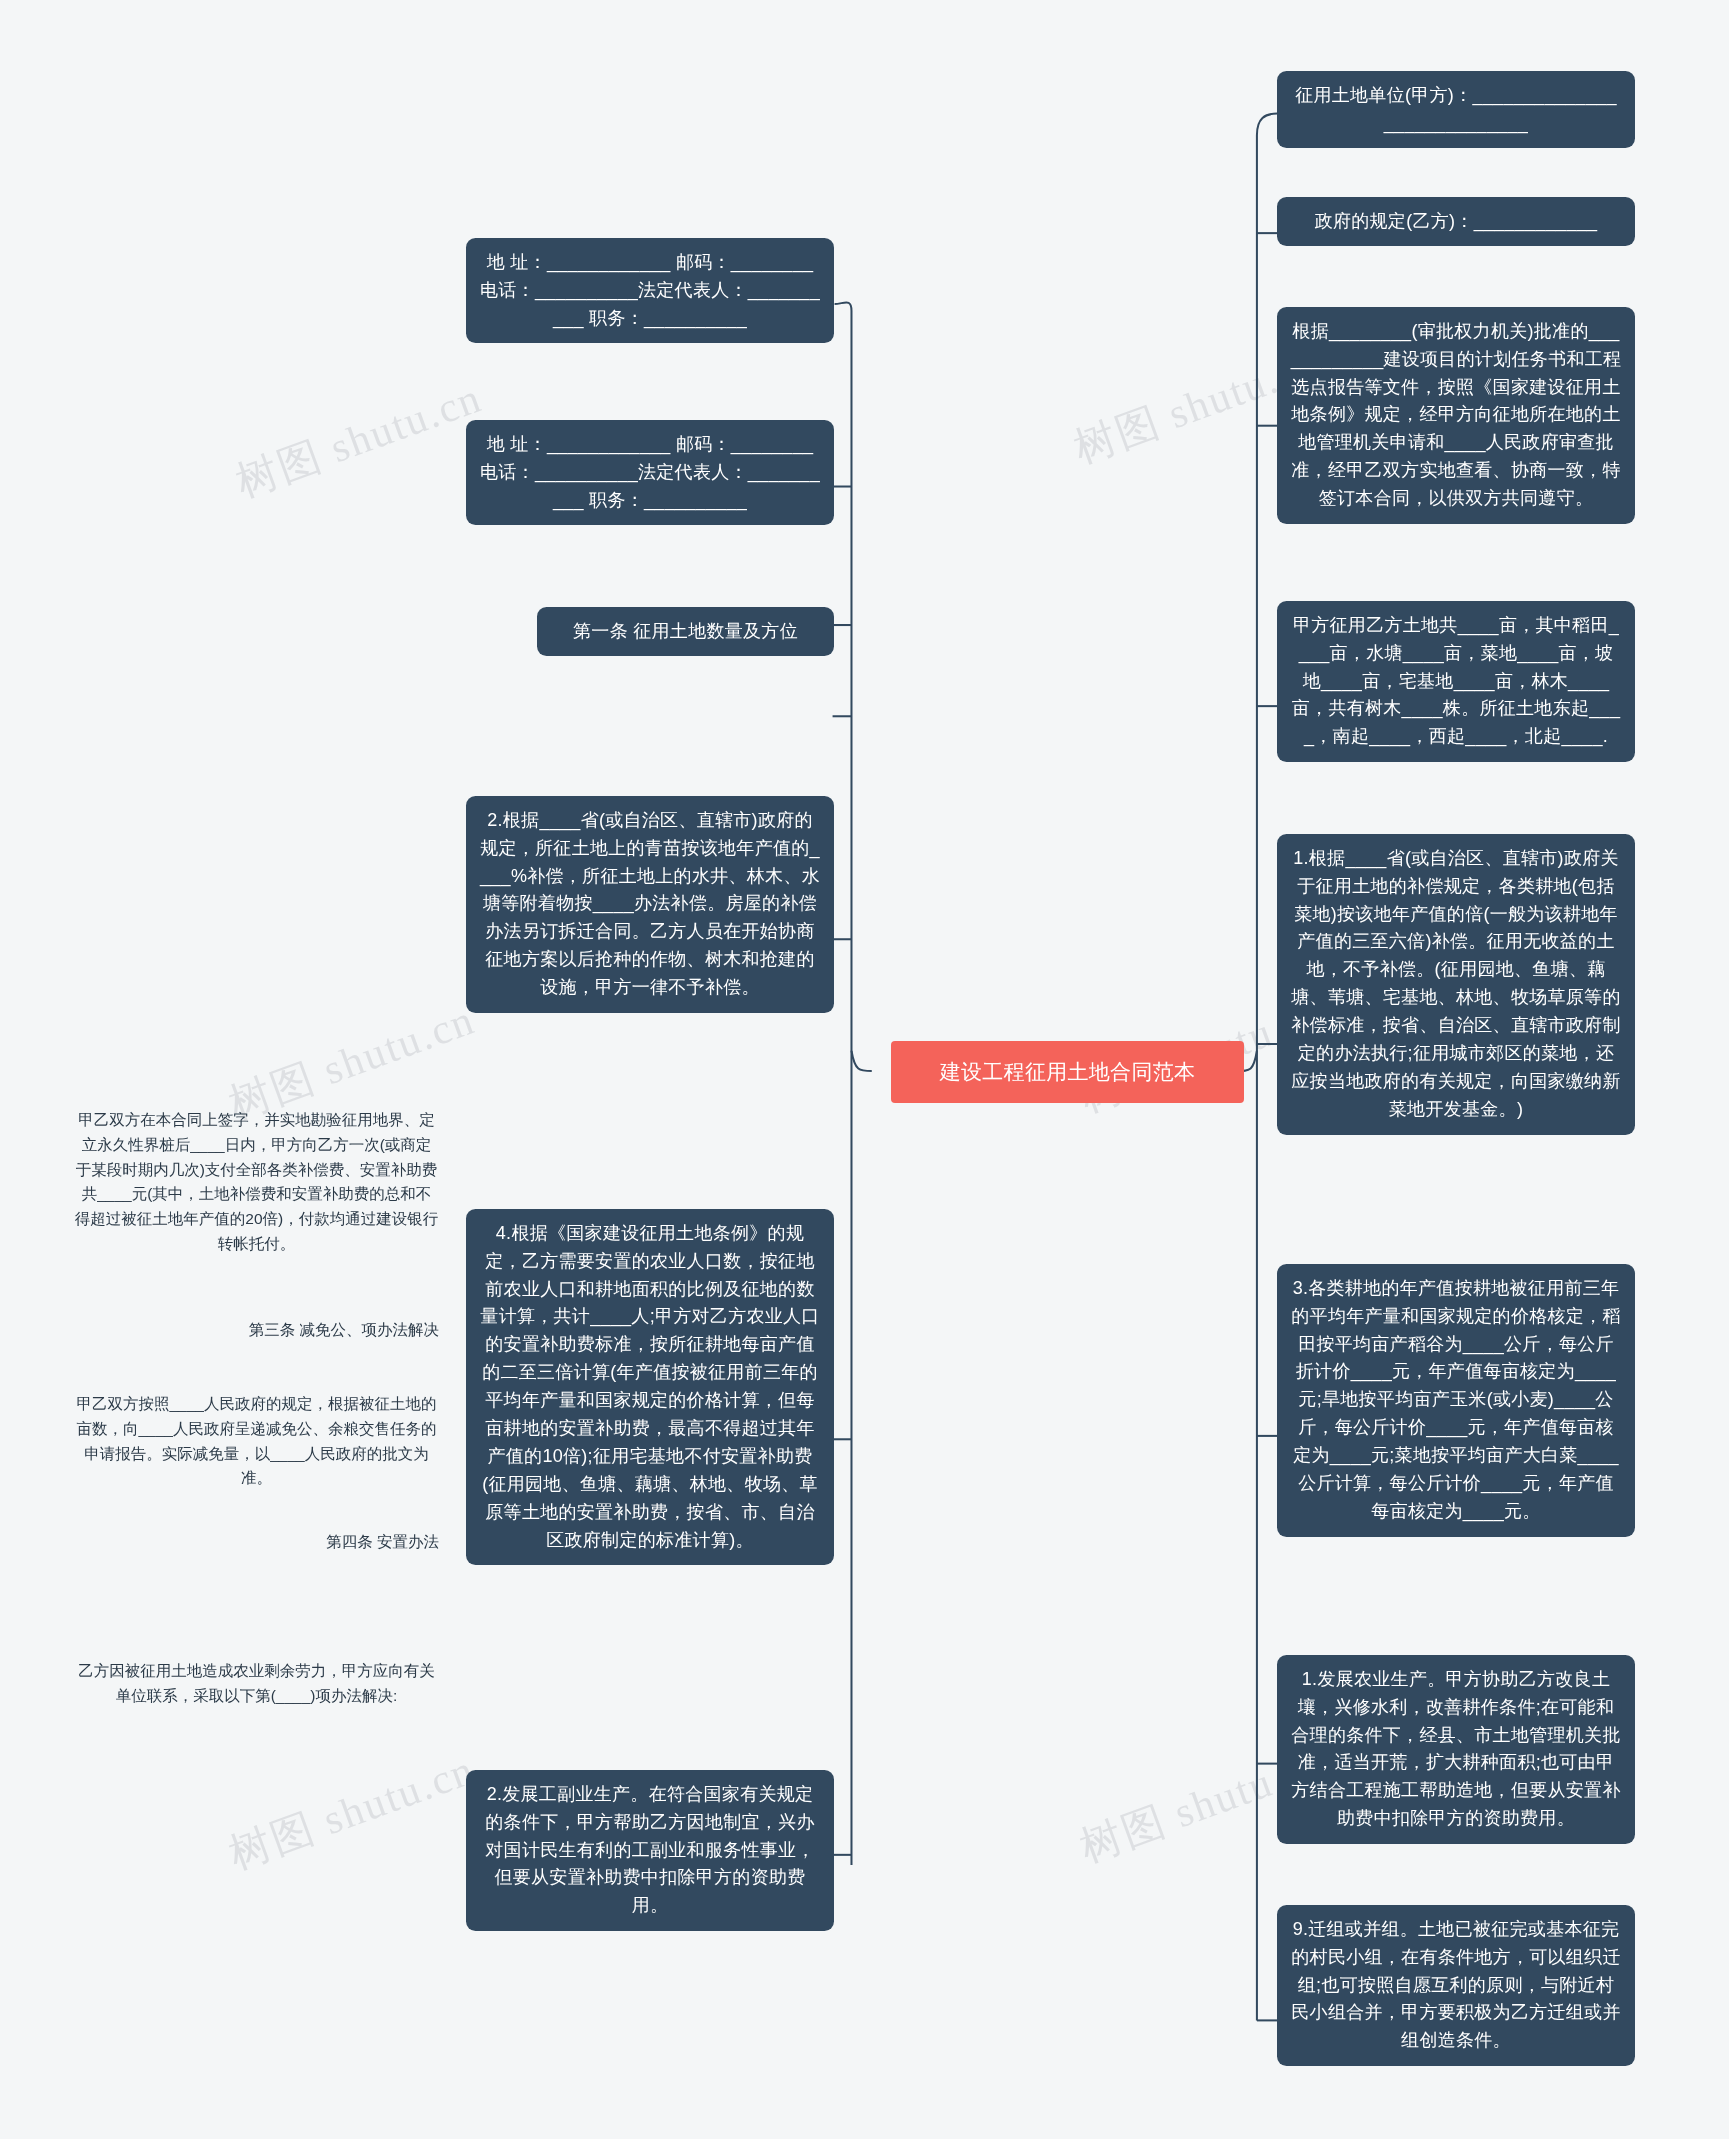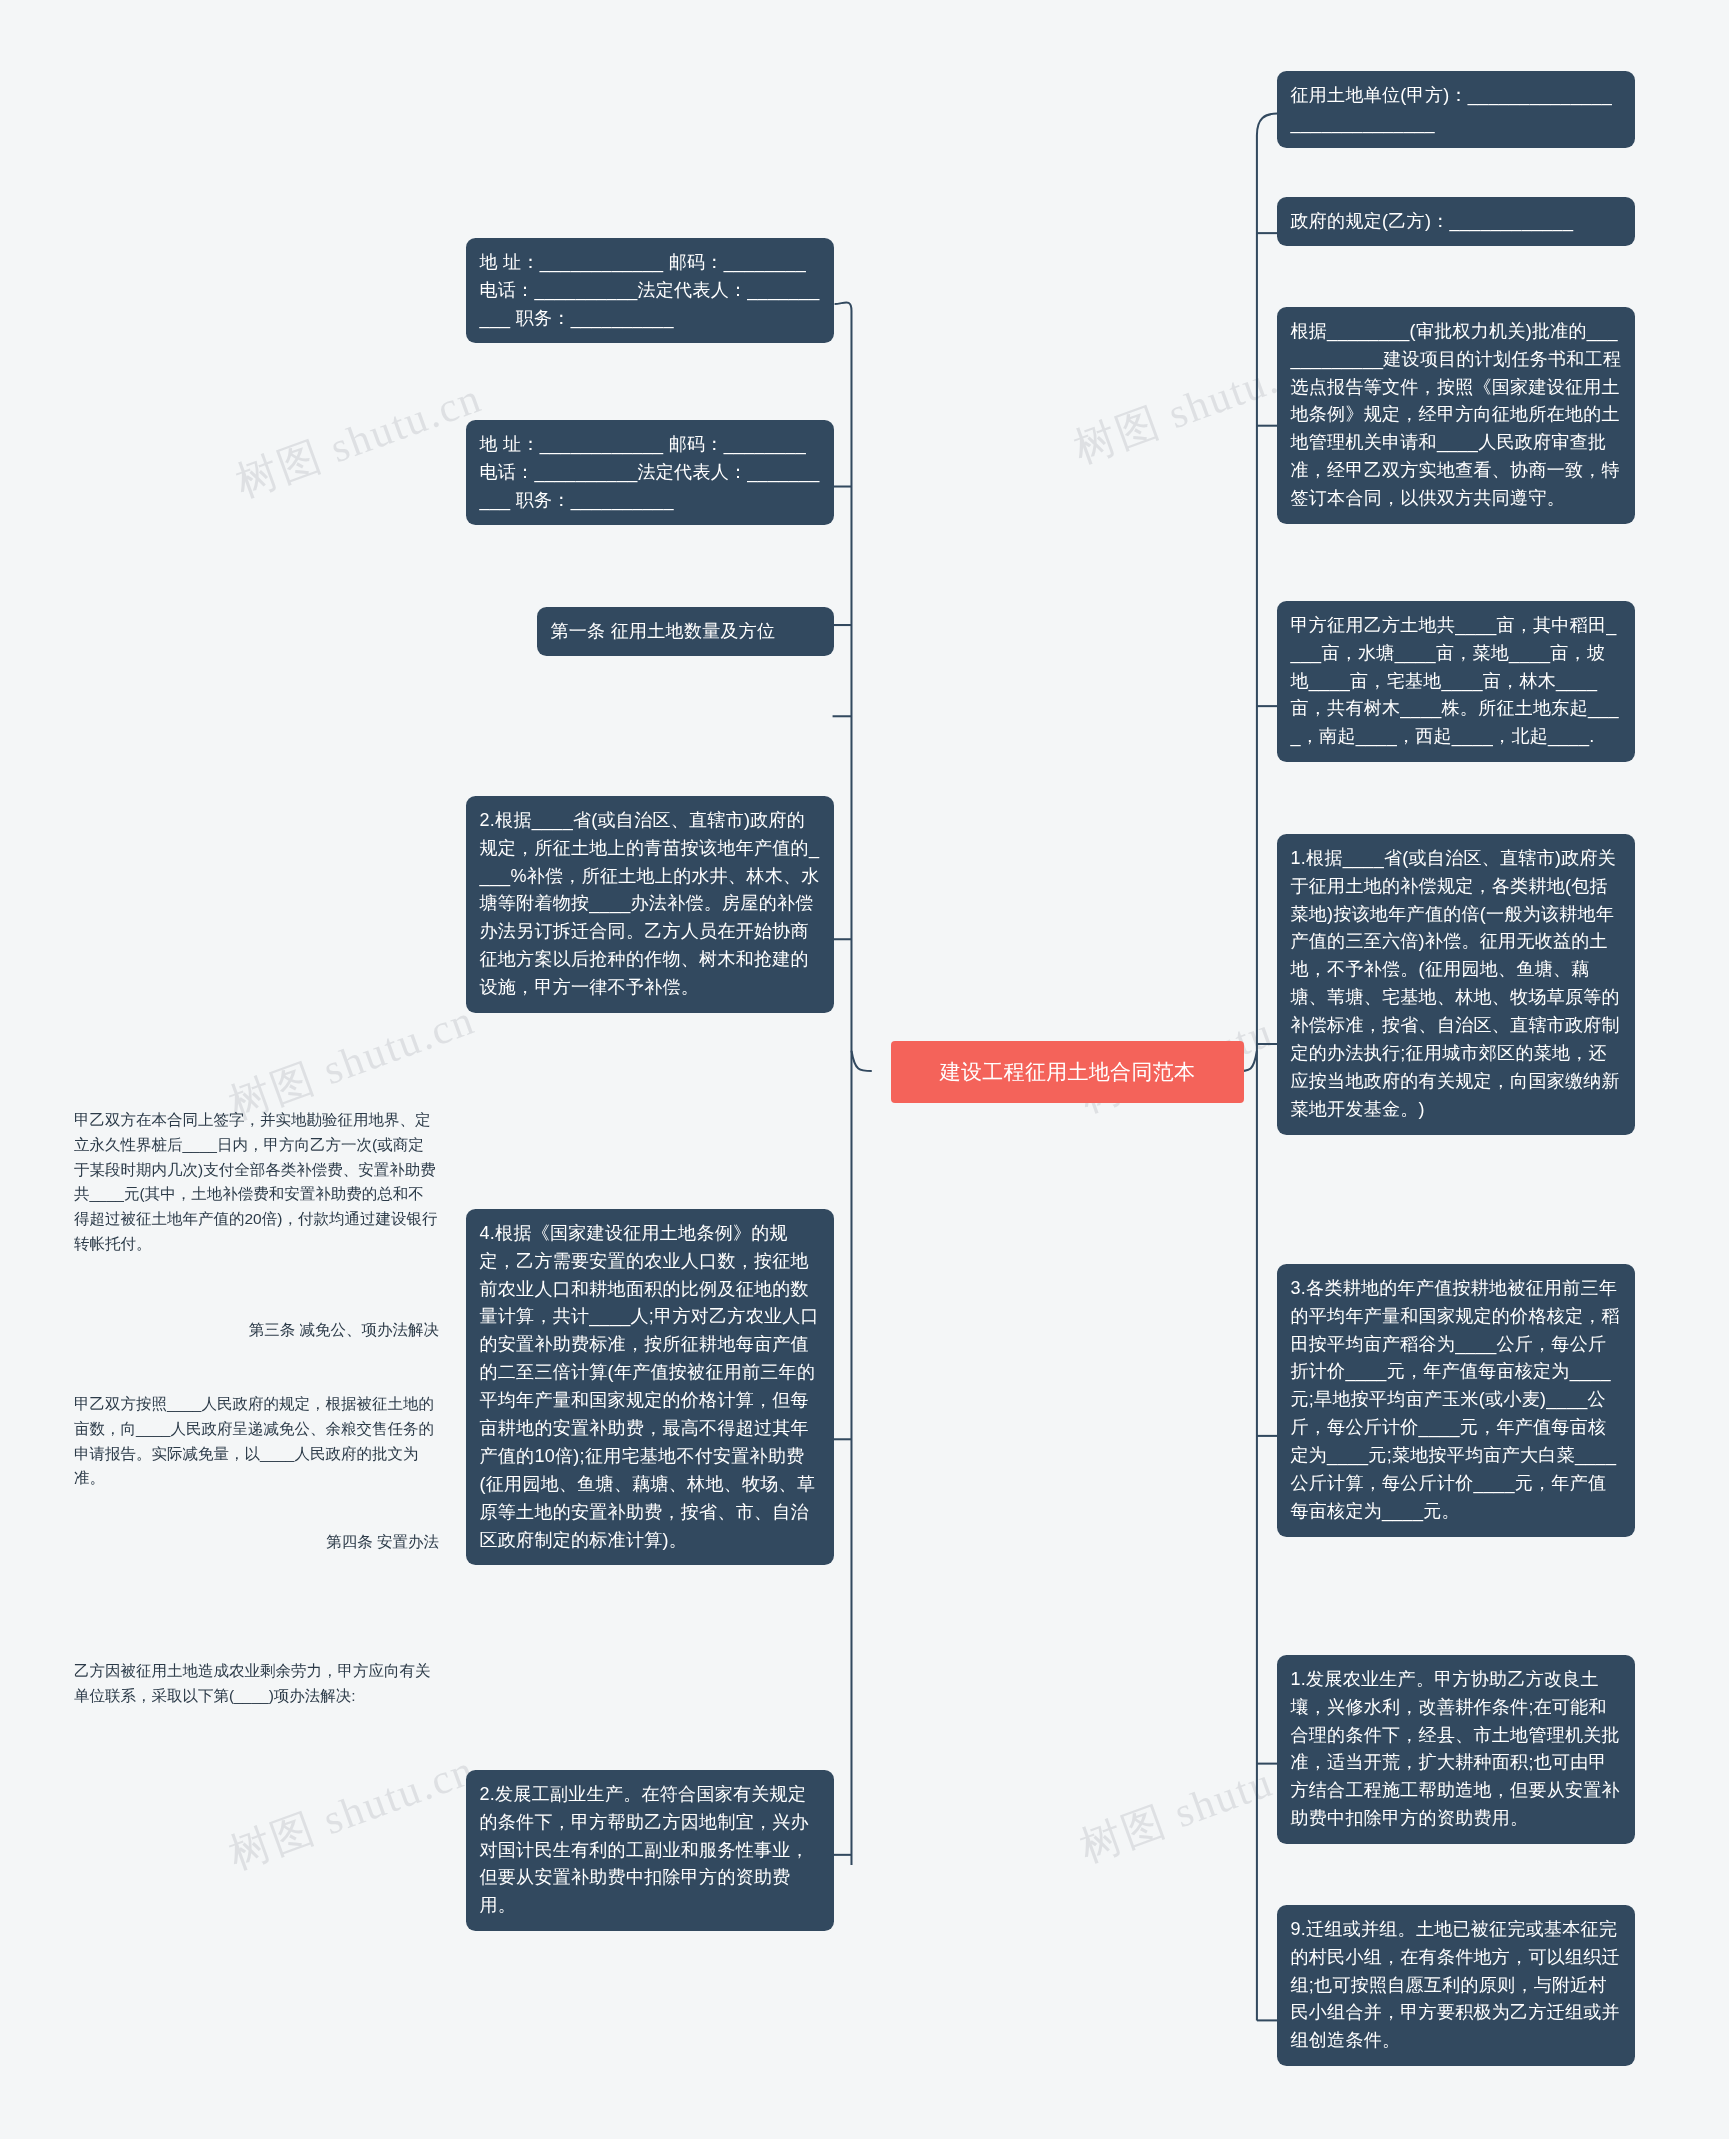--- a/index.html
+++ b/index.html
@@ -33,21 +33,21 @@
   .node {
     position: absolute;
     background: #32495f;
     color: #ffffff;
     border-radius: 9.5px;
     box-sizing: border-box;
     padding: 10.8px 13.5px;
     font-size: 18px;
     line-height: 1.55;
     letter-spacing: 0.3px;
-    text-align: left;
+    text-align: center;
     white-space: pre-wrap;
     word-break: break-all;
   }
   .node.center {
     background: #f4635a;
     color: #ffffff;
     font-size: 21px;
     text-align: center;
     display: flex;
     align-items: center;

